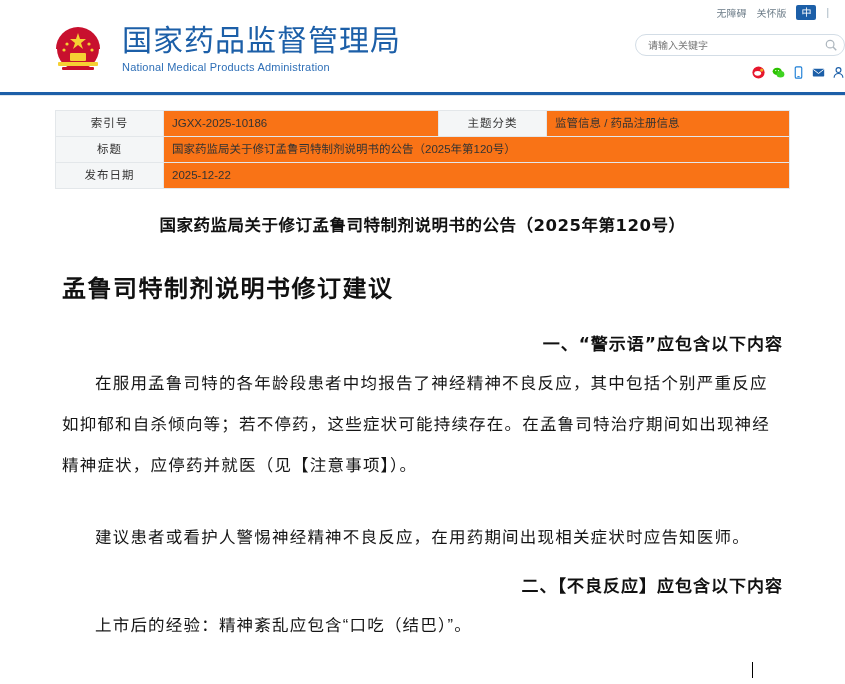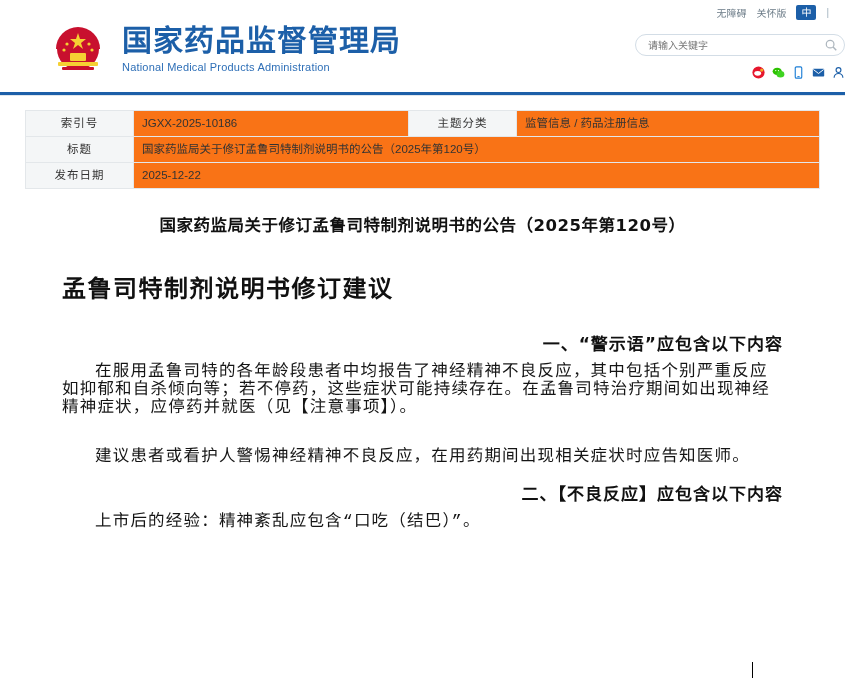--- a/index.html
+++ b/index.html
@@ -52,21 +52,21 @@
     position: relative;
     flex: 0 0 auto;
   }
   .emblem svg { display: block; }
   .titleblock {
     margin-left: 14px;
     margin-top: 4px;
   }
   .org-cn {
     font-size: 30px;
-    font-weight: bold;
+    font-weight: normal;
     color: #1c5fa8;
     letter-spacing: 1px;
     line-height: 34px;
     font-family: "DejaVu Sans", sans-serif;
   }
   .org-en {
     font-size: 11px;
     color: #2e6fb7;
     letter-spacing: 0.2px;
     margin-top: 3px;
@@ -119,21 +119,21 @@
   }
 
   
   .meta-wrap {
     padding: 14px 0 0 0;
     display: flex;
     justify-content: center;
   }
   table.meta {
     border-collapse: collapse;
-    width: 795px;
+    width: 735px;
     font-size: 11.5px;
     color: #333;
   }
   table.meta td {
     border: 1px solid #e3e7ea;
     height: 26px;
     padding: 3px 8px;
     line-height: 17px;
   }
   td.lbl {
@@ -171,25 +171,25 @@
   .sec-head {
     font-size: 17px;
     font-weight: bold;
     letter-spacing: 1px;
     margin: 14px 0 8px 42px;
     font-family: "DejaVu Sans", sans-serif;
     text-align: right;
   }
   .para {
     font-size: 16.5px;
-    line-height: 18px;
+    line-height: 41px;
     text-indent: 33px;
     letter-spacing: 1.2px;
     margin: 0 0 2px 0;
-    font-family: Liberation Mono, monospace;
+    font-family: Liberation Sans, sans-serif;
     color: #151515;
   }
   .para-2 { margin-bottom: 0; margin-top: 31px; }
 
   .caret {
     position: absolute;
     right: 92px;
     bottom: 6px;
     width: 1px;
     height: 16px;

